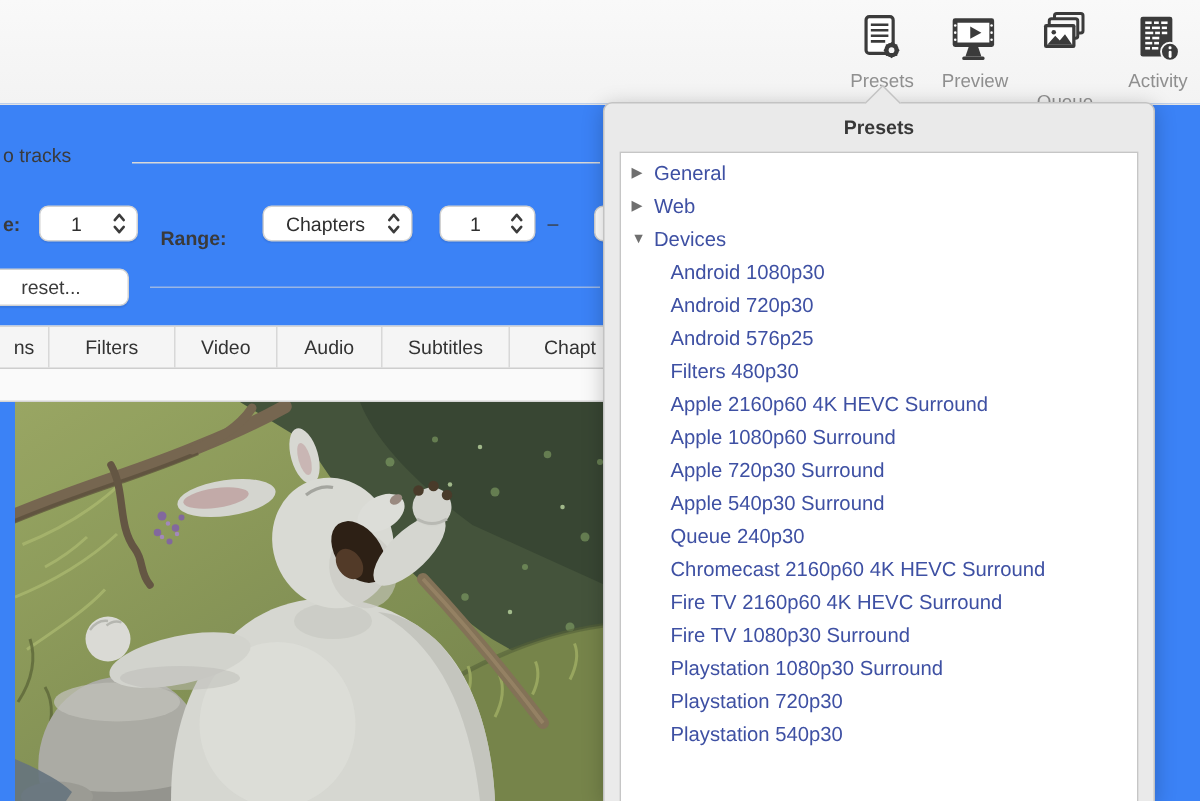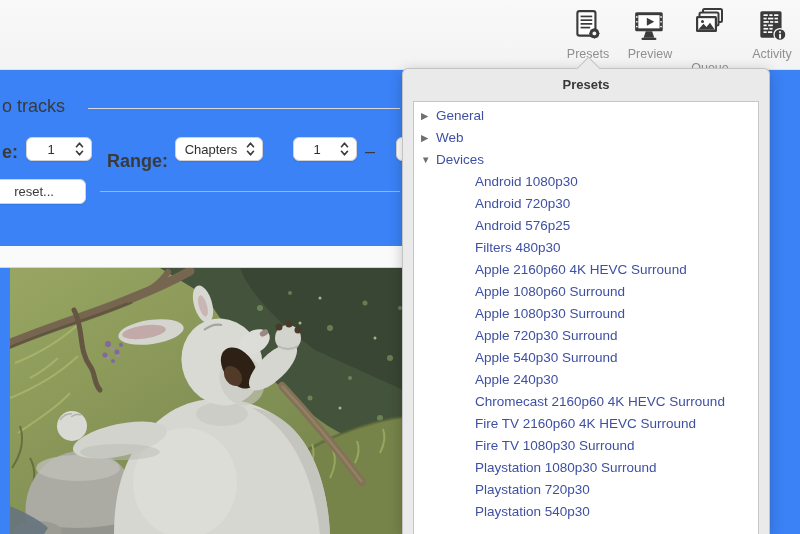--- a/index.html
+++ b/index.html
@@ -9,21 +9,21 @@
 
   
   .toolbar { position:absolute; left:0; top:0; width:800px; height:70px;
              background:linear-gradient(#f9f9f9,#f3f3f3); border-bottom:1px solid #e3e3e3; z-index:3; }
   .tool-item { position:absolute; top:7px; height:60px; display:flex; flex-direction:column;
                align-items:center; justify-content:flex-start; gap:2px; cursor:default; }
   .tool-item .ticon { height:38px; display:flex; align-items:center; justify-content:center; }
   .tool-label { font-size:12.5px; color:#8f8f8f; white-space:nowrap; }
 
   
-  .bg-text { position:absolute; font-size:18px; color:#3a3a3a; z-index:1; }
+  .bg-text { position:absolute; font-size:13px; color:#3a3a3a; z-index:1; }
   .bold { font-weight:bold; }
   .hline { position:absolute; height:1px; background:#d8d8d8; z-index:1; }
 
   .mac-control { position:absolute; height:24px; background:#fff; border:1px solid #d2d2d2;
                  border-radius:6px; box-shadow:0 1px 1px rgba(0,0,0,.08); z-index:1;
                  display:flex; align-items:center; font-size:13px; color:#2f2f2f; }
   .mac-control .val { flex:1; text-align:center; }
   .mac-control .chev { margin-right:7px; display:flex; align-items:center; }
 
   .push-btn { position:absolute; height:25px; background:#fff; border:1px solid #d2d2d2;
@@ -48,21 +48,21 @@
              border-radius:6px 6px 0 0; box-shadow:0 3px 14px rgba(0,0,0,.22); z-index:10; }
   .pop-arrow { position:absolute; left:177px; top:-9px; width:17px; height:17px; background:#eaeaea;
                border-left:1px solid #c3c3c3; border-top:1px solid #c3c3c3; transform:rotate(45deg); }
   .pop-title { position:relative; height:32px; line-height:31px; text-align:center;
                font-size:13px; font-weight:bold; color:#383838; }
   .preset-panel { position:absolute; left:10px; top:32px; width:346px; height:434px;
                   background:#fff; border:1px solid #c6c6c6; overflow:hidden; padding-top:2px; }
   .preset-row { height:22px; display:flex; align-items:center; font-size:13.5px;
                 color:var(--accent,#3e50a3); white-space:nowrap; cursor:default; }
   .preset-row.lvl0 { padding-left:7px; }
-  .preset-row.lvl1 { padding-left:61px; }
+  .preset-row.lvl1 { padding-left:33px; }
   .tri { width:15px; font-size:9.5px; color:#6f6f6f; flex:none; }
 </style>
 </head>
 <body>
 
 <div class="stage">
 
   <div class="toolbar">
 
     <div class="tool-item" style="left:556px; width:64px;">
@@ -160,21 +160,21 @@
     <span class="val">1</span>
     <span class="chev">
       <svg width="9" height="16" viewBox="0 0 9 16">
           <path d="M1.5,5.7 L4.5,2.2 L7.5,5.7 M1.5,10.3 L4.5,13.8 L7.5,10.3" fill="none" stroke="#3c3c3c" stroke-width="1.7" stroke-linecap="round" stroke-linejoin="round"></path>
         </svg>
     </span>
   </div>
 
   <div class="bg-text bold" style="left:107px; top:142px;margin-top:9px;">Range:</div>
 
-  <div class="mac-control" style="left:175px; top:137px; width:88px;">
+  <div class="mac-control" style="left:175px; top:137px; width:100px;">
     <span class="val">Chapters</span>
     <span class="chev">
       <svg width="9" height="16" viewBox="0 0 9 16">
           <path d="M1.5,5.7 L4.5,2.2 L7.5,5.7 M1.5,10.3 L4.5,13.8 L7.5,10.3" fill="none" stroke="#3c3c3c" stroke-width="1.7" stroke-linecap="round" stroke-linejoin="round"></path>
         </svg>
     </span>
   </div>
 
   <div class="mac-control" style="left:293px; top:137px; width:64px;">
     <span class="val">1</span>
@@ -184,20 +184,28 @@
         </svg>
     </span>
   </div>
 
   <div class="bg-text" style="left:365px; top:141px;">–</div>
   <div class="mac-control" style="left:396px; top:137px; width:36px;"></div>
 
   <div class="push-btn" style="left:-18px; top:179px; width:104px;">reset...</div>
   <div class="hline" style="left:100px; top:191px; width:300px; opacity:.6;"></div>
 
+  <div class="tabbar">
+    <div class="tab" style="width:33px;">ns</div>
+    <div class="tab" style="width:84px;">Filters</div>
+    <div class="tab" style="width:68px;">Video</div>
+    <div class="tab" style="width:70px;">Audio</div>
+    <div class="tab" style="width:85px;">Subtitles</div>
+    <div class="tab" style="width:80px;">Chapt</div>
+  </div>
 
   <div class="white-band"></div>
 
   <div class="video-preview">
     <svg viewBox="0 0 400 266" preserveAspectRatio="none">
       <defs>
         <linearGradient id="grass" x1="0" y1="0" x2="1" y2="1">
           <stop offset="0" stop-color="#94a25b"></stop>
             <stop offset="1" stop-color="#67773e"></stop>
         </linearGradient>
@@ -340,30 +348,27 @@
       <div class="preset-row lvl1">
           <span>Filters 480p30</span>
         </div>
       <div class="preset-row lvl1">
           <span>Apple 2160p60 4K HEVC Surround</span>
         </div>
       <div class="preset-row lvl1">
           <span>Apple 1080p60 Surround</span>
         </div>
       <div class="preset-row lvl1">
-          <span>Apple 1080p30 Surround</span>
-        </div>
-      <div class="preset-row lvl1">
           <span>Apple 720p30 Surround</span>
         </div>
       <div class="preset-row lvl1">
           <span>Apple 540p30 Surround</span>
         </div>
       <div class="preset-row lvl1">
-          <span>Apple 240p30</span>
+          <span>Queue 240p30</span>
         </div>
       <div class="preset-row lvl1">
           <span>Chromecast 2160p60 4K HEVC Surround</span>
         </div>
       <div class="preset-row lvl1">
           <span>Fire TV 2160p60 4K HEVC Surround</span>
         </div>
       <div class="preset-row lvl1">
           <span>Fire TV 1080p30 Surround</span>
         </div>

